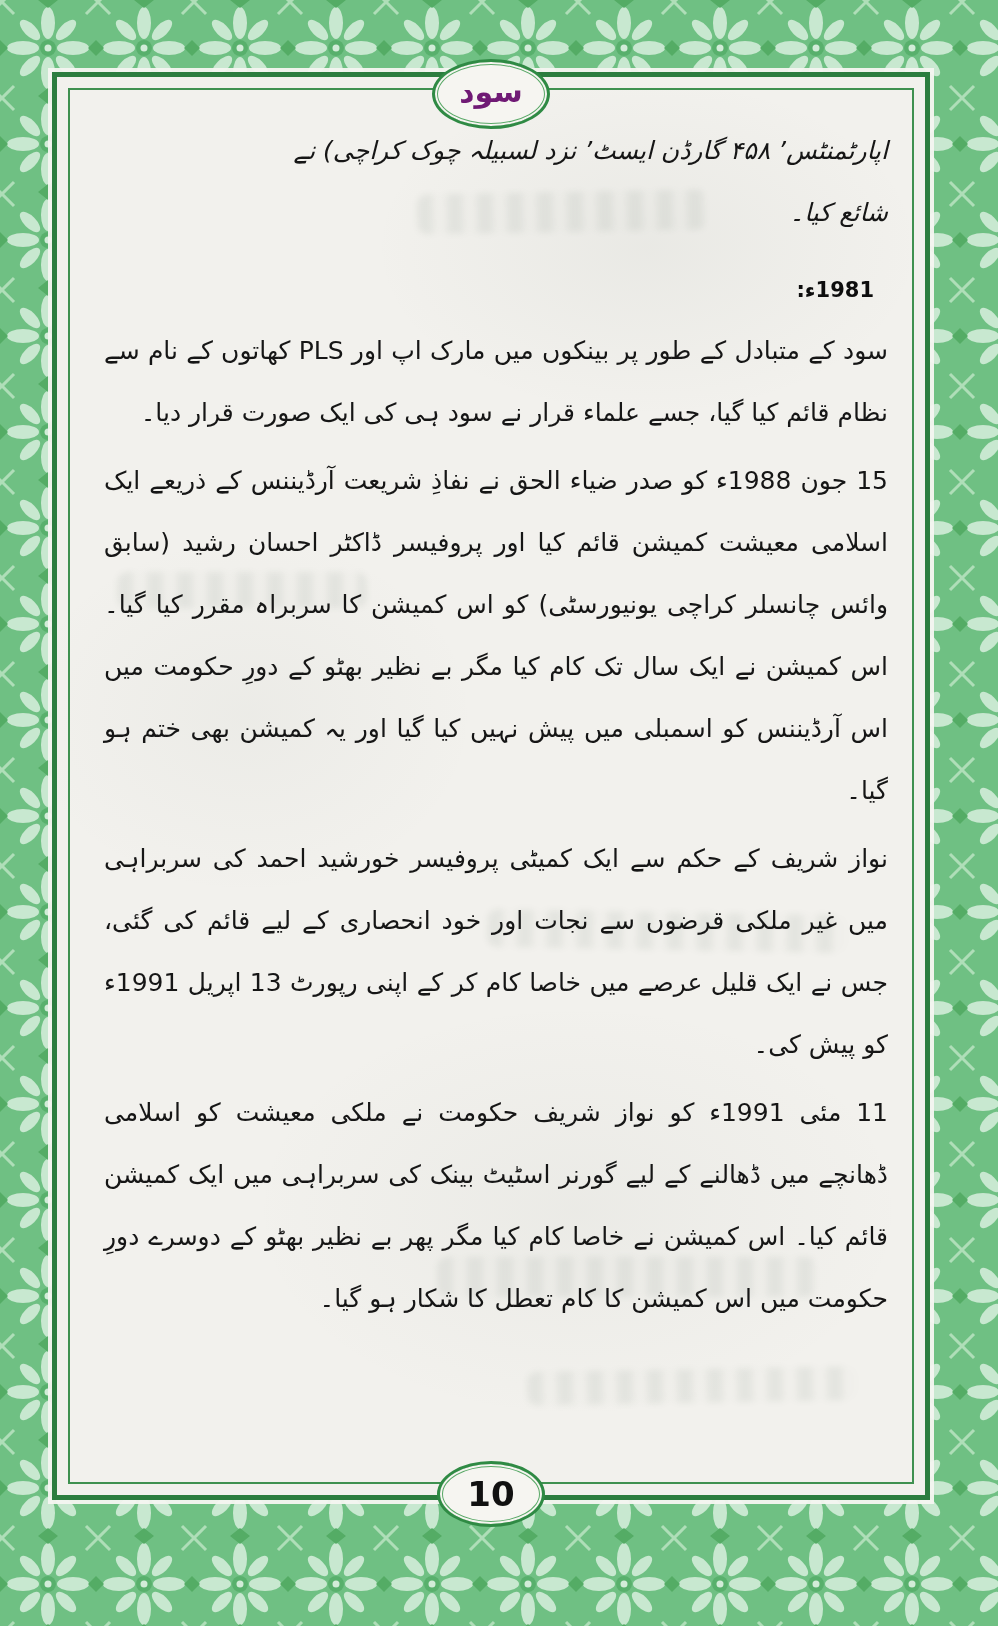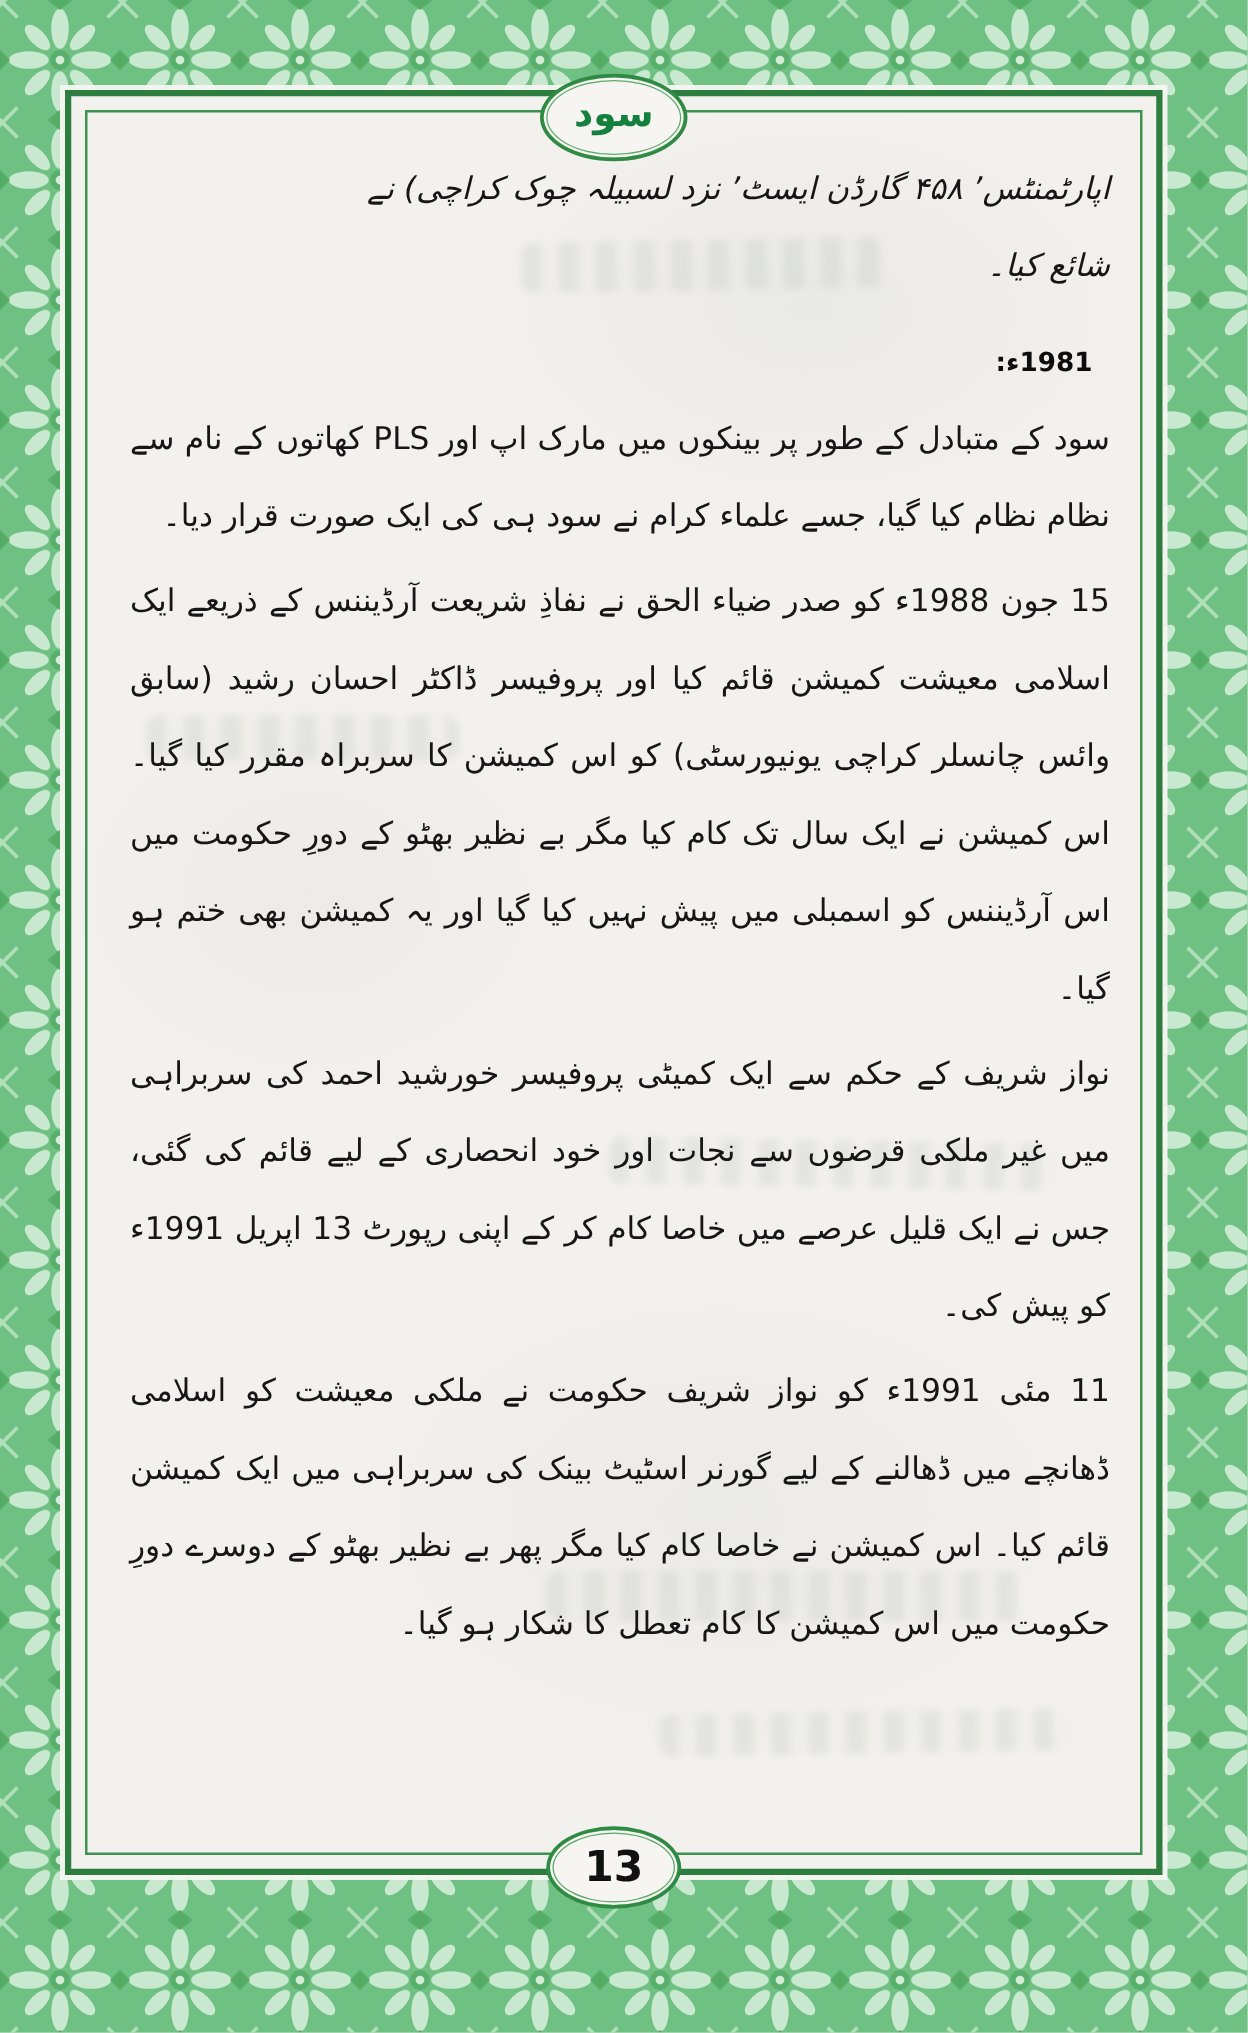--- a/index.html
+++ b/index.html
@@ -68,21 +68,21 @@
     transform: translateX(-50%);
     width: 112px; height: 64px;
     background: #f6f5f1;
     border: 3px solid #2f8a44;
     border-radius: 50%;
     box-shadow: inset 0 0 0 2px #f6f5f1, inset 0 0 0 3px #5aa968;
     display: flex; align-items: center; justify-content: center;
     z-index: 3;
   }
   .badge-label {
-    color: #15803d;
+    color: #701a75;
     font-weight: bold;
     font-size: 30px;
     line-height: 1;
     padding-bottom: 4px;
   }
   
   .page-num {
     position: absolute;
     left: 50%; bottom: -32px;
     transform: translateX(-50%);
@@ -166,30 +166,30 @@
 
   <div class="badge">
     <span class="badge-label">سود</span>
   </div>
 
   <div class="content">
     <p class="intro">اپارٹمنٹس’ ۴۵۸ گارڈن ایسٹ’ نزد لسبیلہ چوک کراچی) نے شائع کیا۔</p>
 
     <section>
       <h2 class="year-heading">1981ء:</h2>
-      <p class="para">سود کے متبادل کے طور پر بینکوں میں مارک اپ اور PLS کھاتوں کے نام سے نظام نظام کیا گیا، جسے علماء کرام نے سود ہی کی ایک صورت قرار دیا۔</p>
+      <p class="para">سود کے متبادل کے طور پر بینکوں میں مارک اپ اور PLS کھاتوں کے نام سے نظام قائم کیا گیا، جسے علماء قرار نے سود ہی کی ایک صورت قرار دیا۔</p>
     </section>
 
     <section>
       <p class="para">15 جون 1988ء کو صدر ضیاء الحق نے نفاذِ شریعت آرڈیننس کے ذریعے ایک اسلامی معیشت کمیشن قائم کیا اور پروفیسر ڈاکٹر احسان رشید (سابق وائس چانسلر کراچی یونیورسٹی) کو اس کمیشن کا سربراہ مقرر کیا گیا۔ اس کمیشن نے ایک سال تک کام کیا مگر بے نظیر بھٹو کے دورِ حکومت میں اس آرڈیننس کو اسمبلی میں پیش نہیں کیا گیا اور یہ کمیشن بھی ختم ہو گیا۔</p>
     </section>
 
     <section>
       <p class="para">نواز شریف کے حکم سے ایک کمیٹی پروفیسر خورشید احمد کی سربراہی میں غیر ملکی قرضوں سے نجات اور خود انحصاری کے لیے قائم کی گئی، جس نے ایک قلیل عرصے میں خاصا کام کر کے اپنی رپورٹ 13 اپریل 1991ء کو پیش کی۔</p>
       <p class="para">11 مئی 1991ء کو نواز شریف حکومت نے ملکی معیشت کو اسلامی ڈھانچے میں ڈھالنے کے لیے گورنر اسٹیٹ بینک کی سربراہی میں ایک کمیشن قائم کیا۔ اس کمیشن نے خاصا کام کیا مگر پھر بے نظیر بھٹو کے دوسرے دورِ حکومت میں اس کمیشن کا کام تعطل کا شکار ہو گیا۔</p>
 
     </section>
   </div>
 
   <div class="page-num">
-    <span class="page-num-label">13</span>
+    <span class="page-num-label">10</span>
   </div>
 </div>
 
 </body></html>

